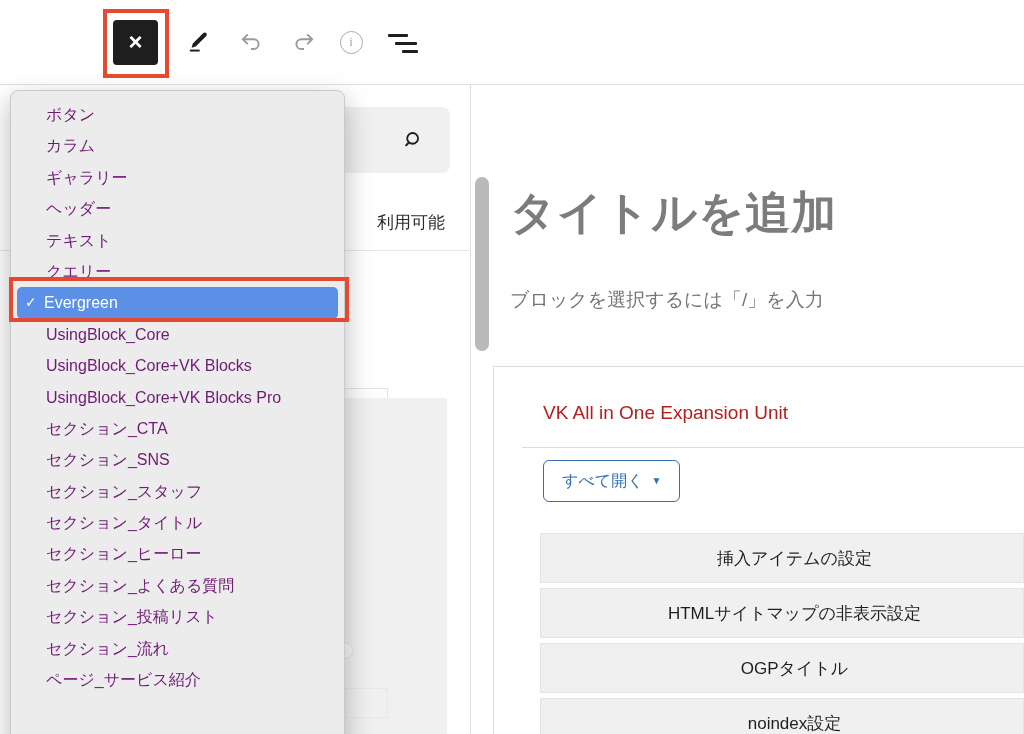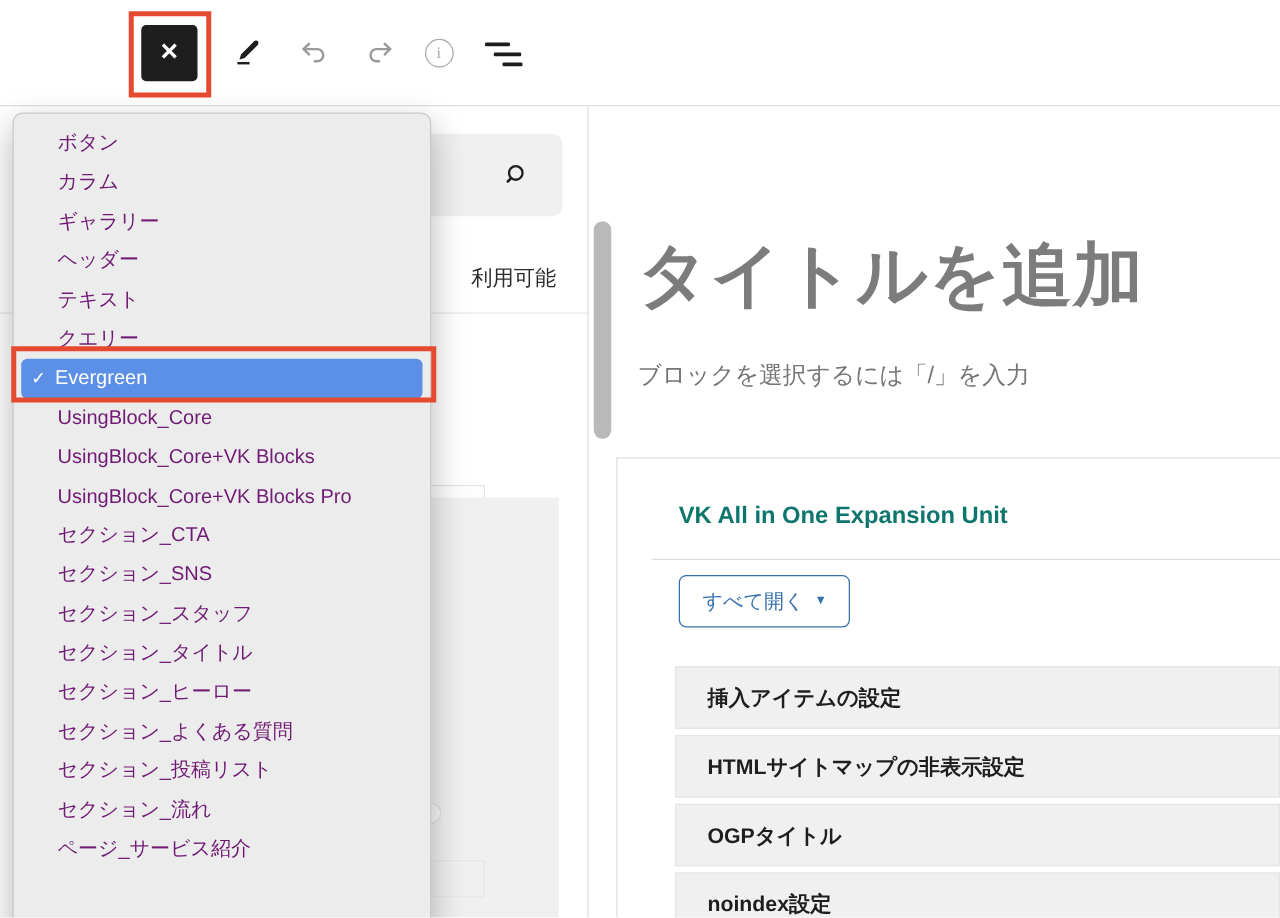--- a/index.html
+++ b/index.html
@@ -29,30 +29,30 @@
   .available-label { left:337px; top:126px; font-size:17px; color:#2c2c2c;margin-left:40px; }
   .sidebar-divider { left:0; top:165px; width:471px; height:1px; background:#e7e7e7; }
   .pattern-card-top { left:343px; top:303px; width:45px; height:35px; background:#fdfdfd; border:1px solid #e4e4e4; }
   .pattern-block { left:345px; top:313px; width:102px; height:336px; background:#f0f0f0; }
   .pattern-circle { left:336px; top:557px; width:17px; height:17px; border:1px solid #e0e0e0; border-radius:50%; background:#f8f8f8; }
   .pattern-card-bottom { left:345px; top:603px; width:43px; height:30px; border:1px solid #e7e7e7; }
   .sb-scroll-thumb { left:475px; top:92px; width:14px; height:174px; background:#b9b9b9; border-radius:7px; z-index:5; }
 
   
   .canvas { left:494px; top:85px; width:530px; height:649px; background:#fff; z-index:2; }
-  .post-title { left:16px; top:98px; font-size:56px; font-weight:700; color:#7c7c7c; letter-spacing:1px; white-space:nowrap; }
+  .post-title { left:16px; top:98px; font-size:45px; font-weight:700; color:#7c7c7c; letter-spacing:1px; white-space:nowrap; }
   .body-placeholder { left:16px; top:202px; font-size:19px; color:#757575; white-space:nowrap; }
   .metabox-top-border { left:-1px; top:281px; width:531px; height:1px; background:#dddddd; }
   .metabox-left-border { left:-1px; top:281px; width:1px; height:368px; background:#dddddd; }
-  .vk-title { left:49px; top:317px; font-size:19px; font-weight:700; color:#0f766e; white-space:nowrap; }
+  .vk-title { left:49px; top:317px; font-size:19px; font-weight:400; color:#b91c1c; white-space:nowrap; }
   .vk-title-divider { left:28px; top:362px; width:502px; height:1px; background:#dcdcde; }
   .open-all-btn { left:49px; top:375px; height:42px; padding:0 18px; background:#fff; border:1.6px solid #3470ad; border-radius:6px; color:#3470ad; font-size:16px; display:inline-flex; align-items:center; gap:8px; cursor:pointer; }
   .open-all-btn .caret { font-size:10px; line-height:1; }
   .vk-sections { left:46px; top:448px; width:484px; }
-  .vk-section-row { width:484px; height:50px; background:#f0f0f1; border:1px solid #e4e4e5; margin-bottom:5px; display:flex; align-items:center; padding-left:25px; font-size:17px; font-weight:700; color:#1e1e1e; cursor:pointer; }
+  .vk-section-row { width:484px; height:50px; background:#f0f0f1; border:1px solid #e4e4e5; margin-bottom:5px; display:flex; align-items:center; padding-left:25px; font-size:17px; font-weight:400; color:#1e1e1e; cursor:pointer;justify-content:center; }
 
   
   .dropdown { left:10px; top:90px; width:335px; height:668px; background:#ececec; border:1px solid #c9c9c9; border-radius:8px; box-shadow:0 10px 28px rgba(0,0,0,0.28); z-index:40; padding-top:8px; overflow:hidden; }
   .menu-item { height:31.4px; line-height:31.4px; padding-left:35px; font-size:16px; color:#701a75; white-space:nowrap; cursor:pointer; }
   .menu-item .check { display:none; }
   .menu-item.selected { background:#5b90e6; border-radius:5px; margin:0 6px; padding-left:8px; color:#fff; display:flex; align-items:center; }
   .menu-item.selected .check { display:inline-block; width:19px; font-size:14px; }
 
   
   .annot { border:4px solid #e5492f; background:transparent; z-index:60; pointer-events:none; }

